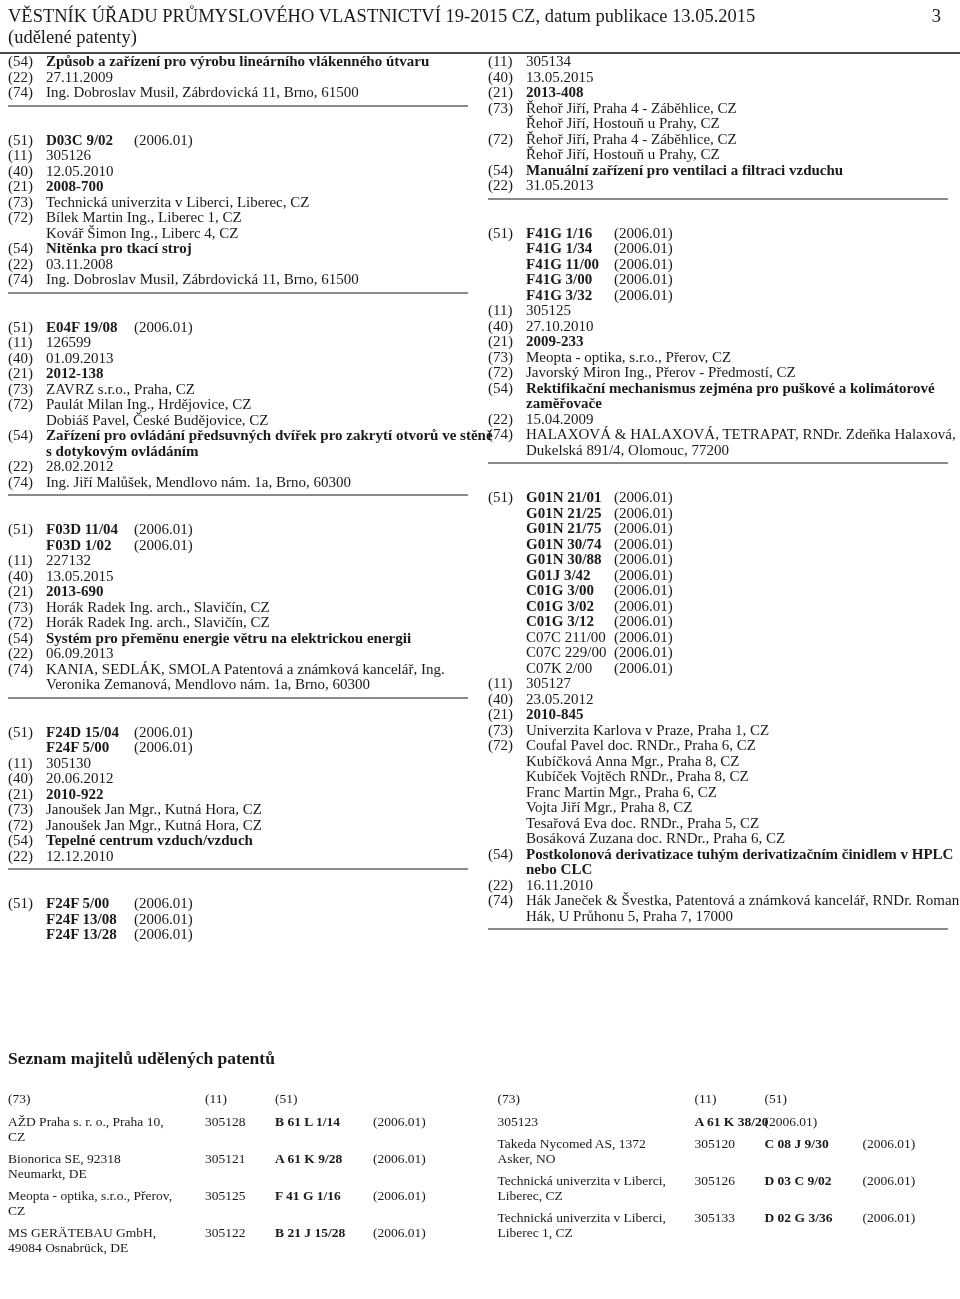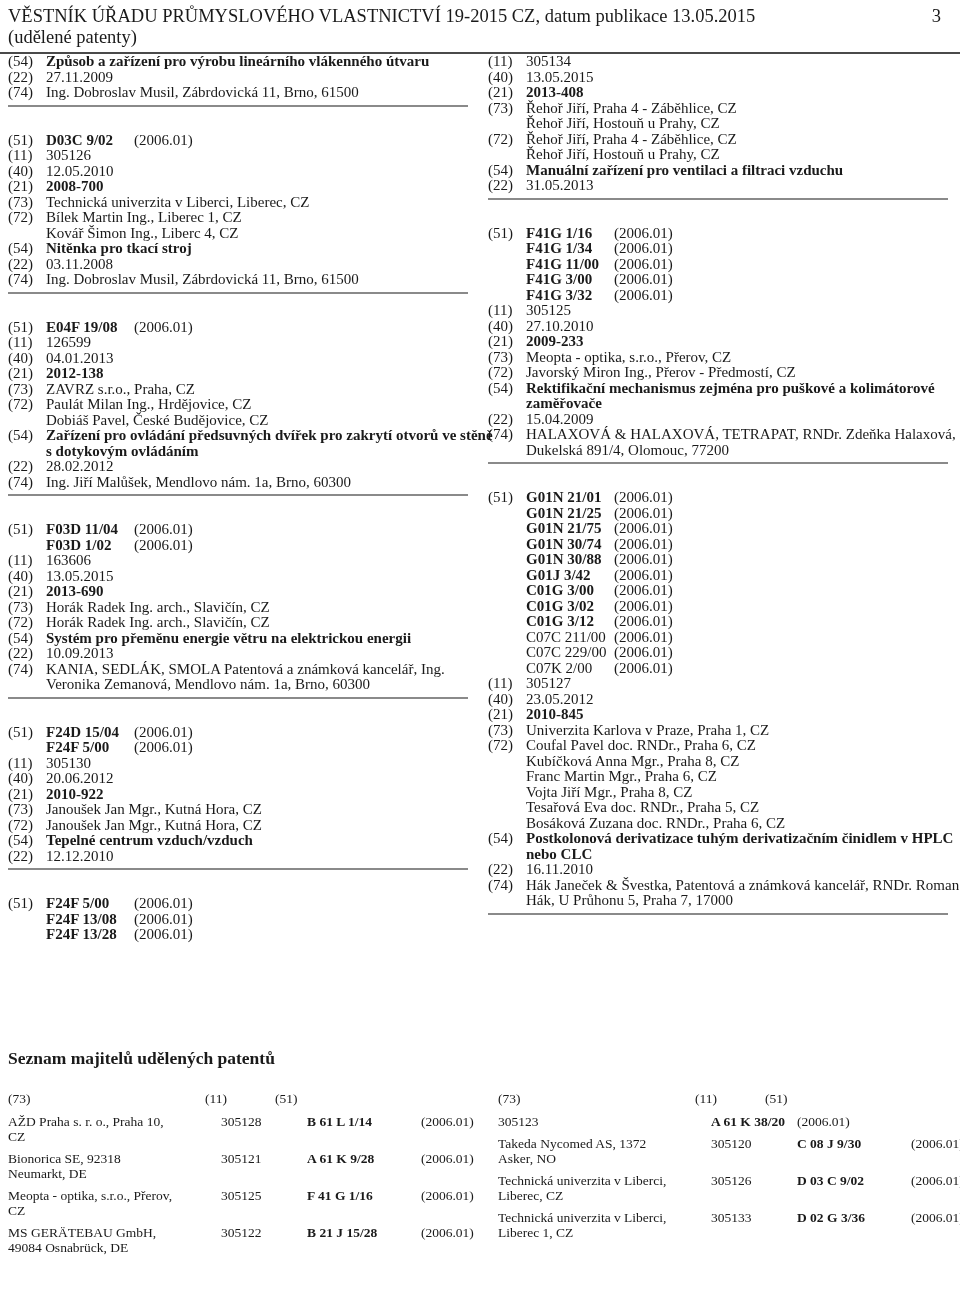--- a/index.html
+++ b/index.html
@@ -23,21 +23,21 @@
   .code{display:inline-block;width:88px;flex:0 0 88px;}
   .sep{border-top:2px solid #8a8a8a;margin:4px 0 26px 0;width:100%;}
   
   .owners{padding:0 8px;}
   .owners-title{margin:0;font-size:17.5px;line-height:22px;font-weight:bold;}
   .owners-tables{display:flex;margin-top:22px;}
   .otable{width:455px;font-size:13.5px;line-height:15px;}
   .otable + .otable{margin-left:35px;}
   .ohead,.orow{display:grid;grid-template-columns:197px 70px 98px 1fr;}
   .ohead{margin-bottom:8px;}
-  .orow{margin-bottom:7px;gap:16px;}
+  .orow{margin-bottom:7px;}
   .ocell{white-space:nowrap;}
 </style>
 </head>
 <body>
 
 <div class="page">
 
   <header class="page-header">
     <div class="h-line">VĚSTNÍK ÚŘADU PRŮMYSLOVÉHO VLASTNICTVÍ 19-2015 CZ, datum publikace 13.05.2015</div>
     <div class="h-line">(udělené patenty)</div>
@@ -110,21 +110,21 @@
             <span class="flabel">(51)</span>
             <span class="code b">E04F 19/08</span>
             <span class="ver">(2006.01)</span>
           </div>
           <div class="frow">
             <span class="flabel">(11)</span>
             <span class="fvalue">126599</span>
           </div>
           <div class="frow">
             <span class="flabel">(40)</span>
-            <span class="fvalue">04.01.2013</span>
+            <span class="fvalue">01.09.2013</span>
           </div>
           <div class="frow">
             <span class="flabel">(21)</span>
             <span class="fvalue b">2012-138</span>
           </div>
           <div class="frow">
             <span class="flabel">(73)</span>
             <span class="fvalue">ZAVRZ s.r.o., Praha, CZ</span>
           </div>
           <div class="frow">
@@ -159,21 +159,21 @@
             <span class="code b">F03D 11/04</span>
             <span class="ver">(2006.01)</span>
           </div>
           <div class="frow">
             <span class="flabel"></span>
             <span class="code b">F03D 1/02</span>
             <span class="ver">(2006.01)</span>
           </div>
           <div class="frow">
             <span class="flabel">(11)</span>
-            <span class="fvalue">163606</span>
+            <span class="fvalue">227132</span>
           </div>
           <div class="frow">
             <span class="flabel">(40)</span>
             <span class="fvalue">13.05.2015</span>
           </div>
           <div class="frow">
             <span class="flabel">(21)</span>
             <span class="fvalue b">2013-690</span>
           </div>
           <div class="frow">
@@ -183,21 +183,21 @@
           <div class="frow">
             <span class="flabel">(72)</span>
             <span class="fvalue">Horák Radek Ing. arch., Slavičín, CZ</span>
           </div>
           <div class="frow">
             <span class="flabel">(54)</span>
             <span class="fvalue b">Systém pro přeměnu energie větru na elektrickou energii</span>
           </div>
           <div class="frow">
             <span class="flabel">(22)</span>
-            <span class="fvalue">10.09.2013</span>
+            <span class="fvalue">06.09.2013</span>
           </div>
           <div class="frow">
             <span class="flabel">(74)</span>
             <span class="fvalue">KANIA, SEDLÁK, SMOLA Patentová a známková kancelář, Ing.</span>
           </div>
           <div class="frow">
             <span class="flabel"></span>
             <span class="fvalue">Veronika Zemanová, Mendlovo nám. 1a, Brno, 60300</span>
           </div>
         </div>
@@ -446,20 +446,24 @@
             <span class="flabel">(73)</span>
             <span class="fvalue">Univerzita Karlova v Praze, Praha 1, CZ</span>
           </div>
           <div class="frow">
             <span class="flabel">(72)</span>
             <span class="fvalue">Coufal Pavel doc. RNDr., Praha 6, CZ</span>
           </div>
           <div class="frow">
             <span class="flabel"></span>
             <span class="fvalue">Kubíčková Anna Mgr., Praha 8, CZ</span>
+          </div>
+          <div class="frow">
+            <span class="flabel"></span>
+            <span class="fvalue">Kubíček Vojtěch RNDr., Praha 8, CZ</span>
           </div>
           <div class="frow">
             <span class="flabel"></span>
             <span class="fvalue">Franc Martin Mgr., Praha 6, CZ</span>
           </div>
           <div class="frow">
             <span class="flabel"></span>
             <span class="fvalue">Vojta Jiří Mgr., Praha 8, CZ</span>
           </div>
           <div class="frow">

